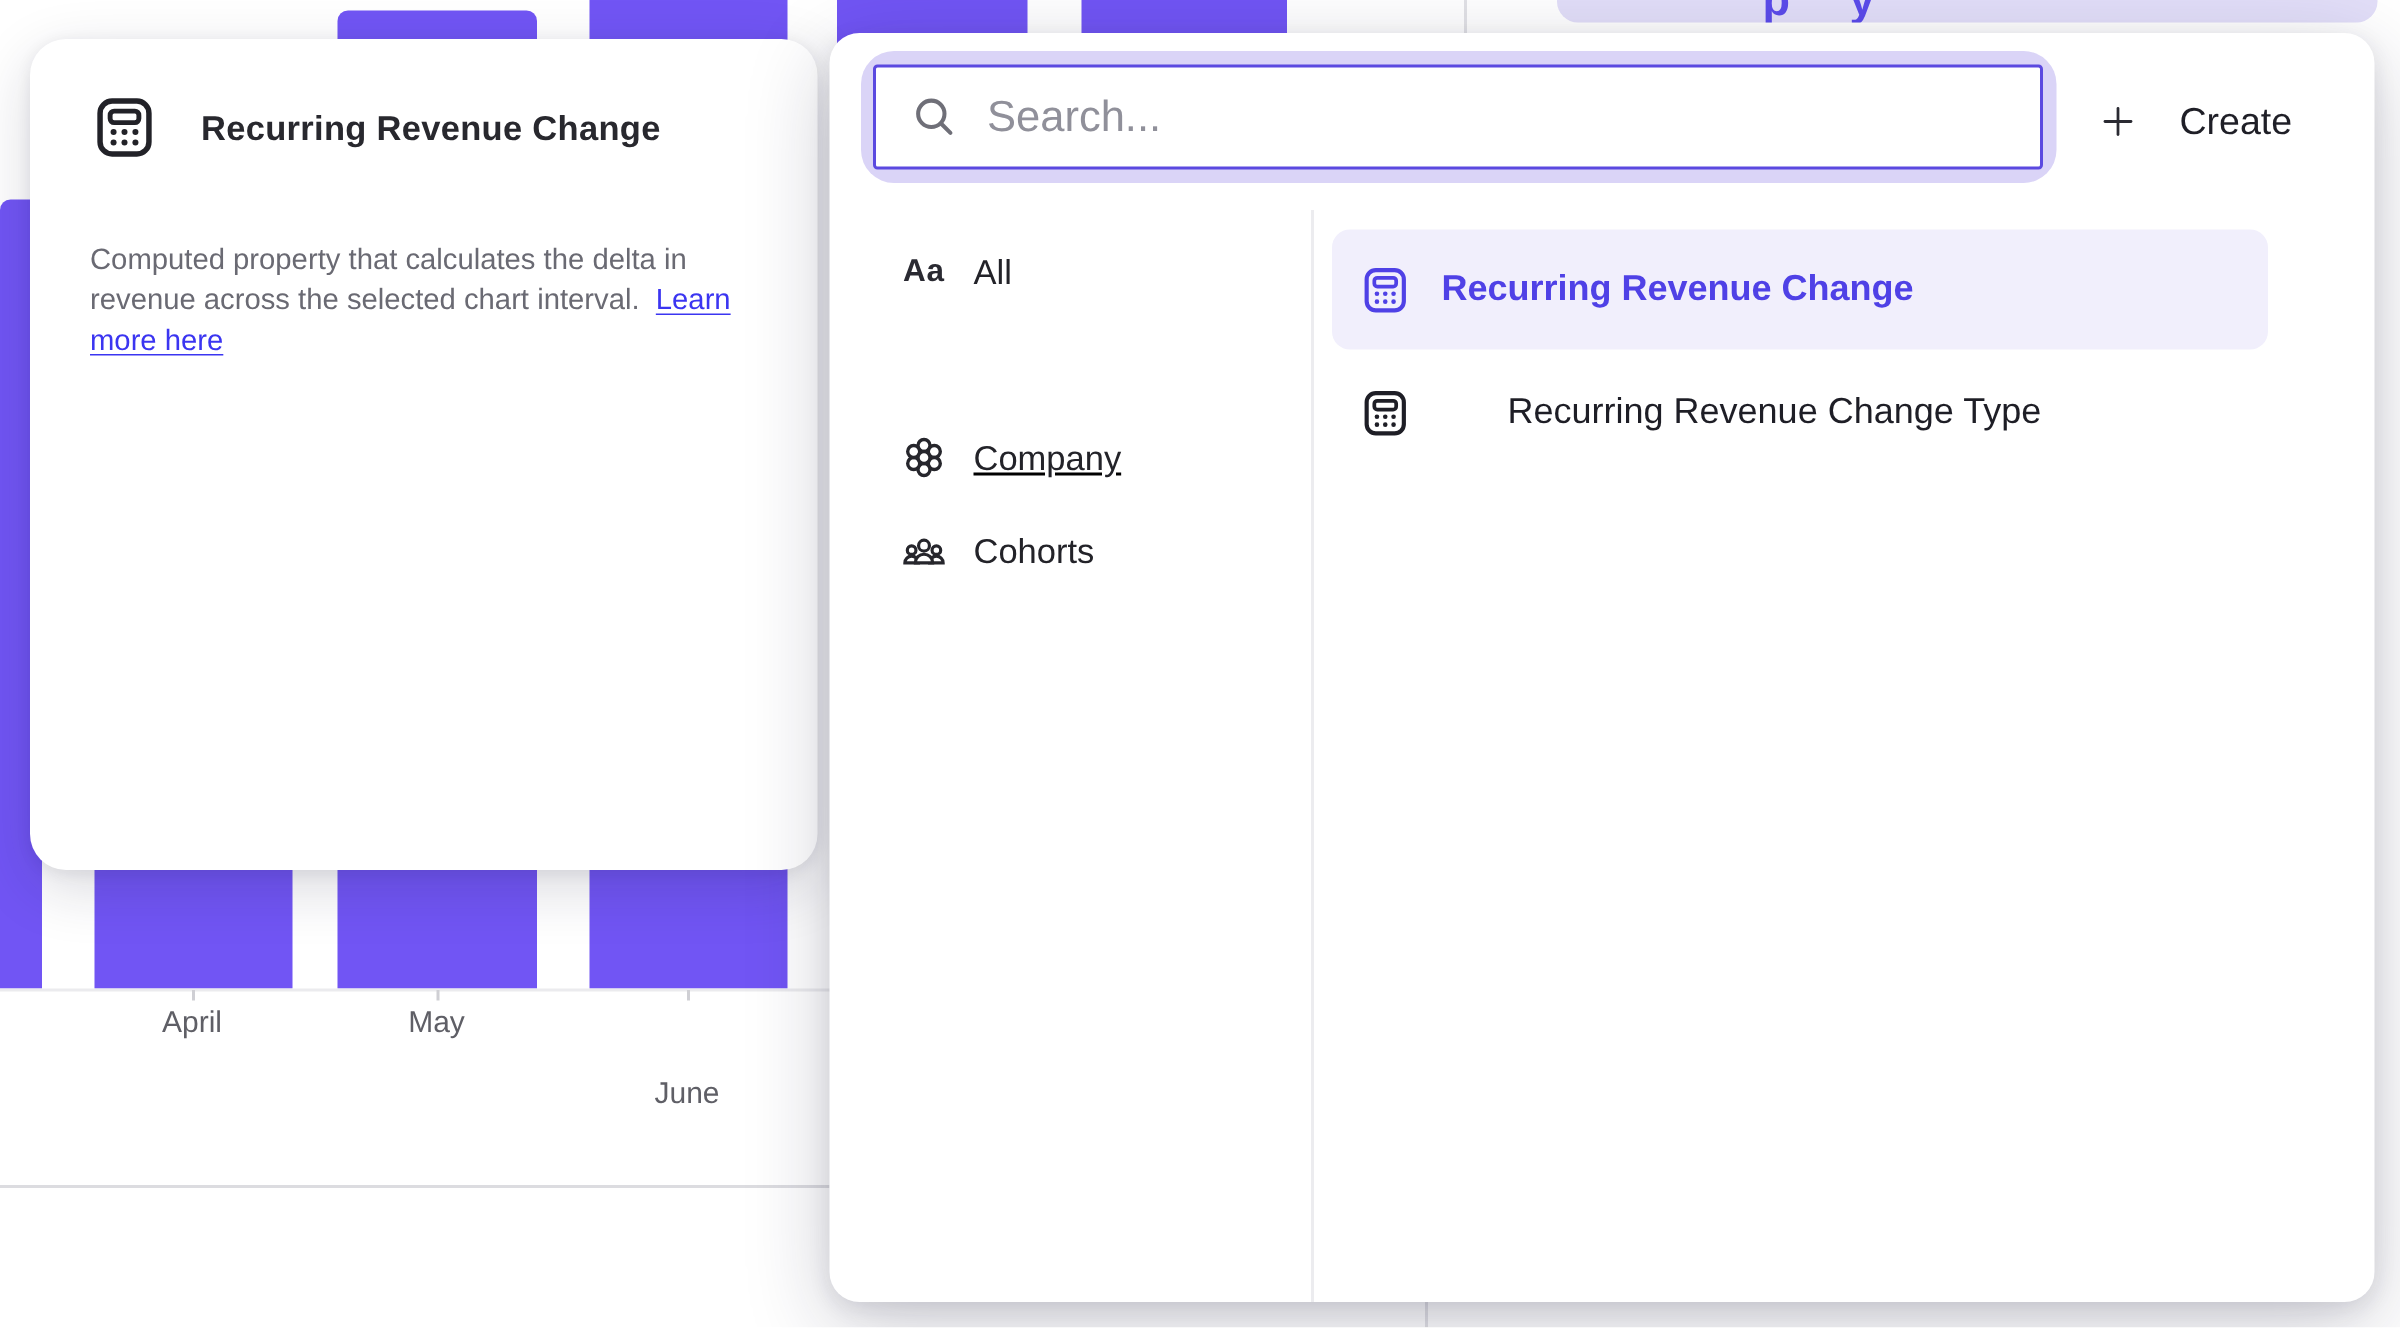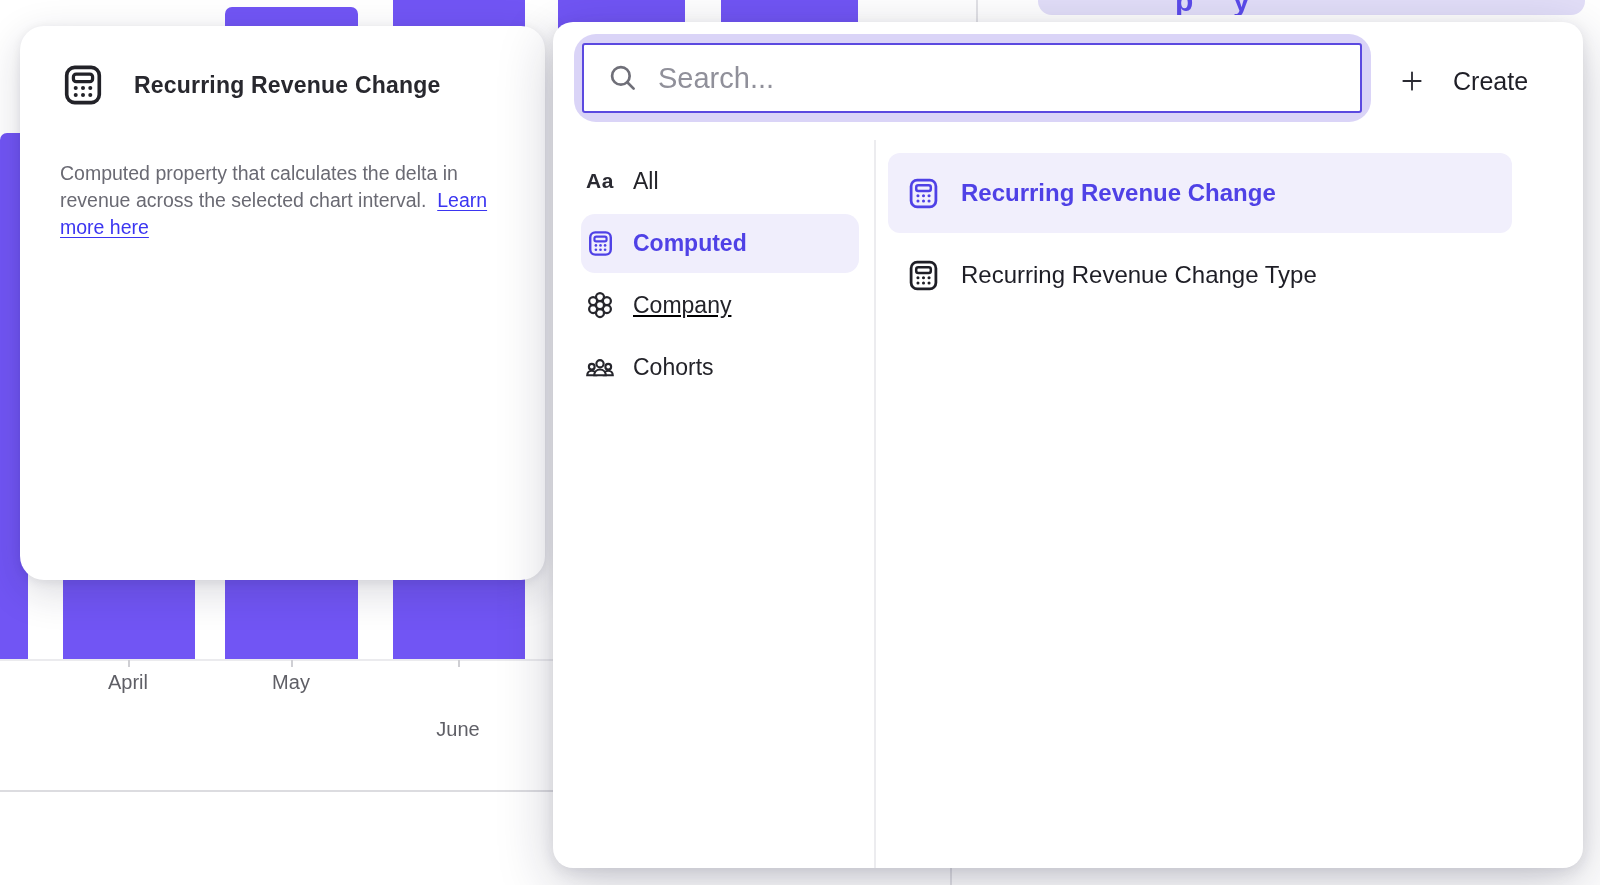--- a/index.html
+++ b/index.html
@@ -48,38 +48,38 @@
     border:2.5px solid #5B49E0;background:#fff;display:flex;align-items:center;}
   .search-icon-wrap{margin-left:22px;display:flex;align-items:center;}
   .search-input{border:none;outline:none;flex:1;margin-left:16px;margin-right:16px;font-size:29px;color:#3a3a42;background:transparent;}
   .search-input::placeholder{color:#90909a;}
   .create-btn{position:absolute;left:838px;top:34px;width:170px;height:50px;display:flex;align-items:center;
     gap:28px;background:transparent;border:none;cursor:pointer;padding:0 8px;}
   .create-label{font-size:25px;color:#1f1f27;}
 
   .filter-row{position:absolute;left:28px;width:278px;height:54px;border-radius:14px;display:flex;
     align-items:center;cursor:pointer;}
-  .filter-row .f-icon{width:30px;margin-left:4px;display:flex;justify-content:center;align-items:center;}
+  .filter-row .f-icon{width:30px;margin-left:20px;display:flex;justify-content:center;align-items:center;}
   .filter-row .f-label{margin-left:18px;font-size:23px;color:#232329;}
   .filter-all{top:132px;}
   .filter-computed{top:192px;height:59px;background:#F0EEFC;}
   .filter-computed .f-label{color:#4F41E6;font-weight:600;}
   .filter-company{top:256px;text-decoration:underline;}
   .filter-cohorts{top:318px;}
   .aa-glyph{font-size:21px;font-weight:700;color:#2a2a32;letter-spacing:.5px;}
 
   .modal-divider{position:absolute;left:321px;top:118px;width:1.5px;height:728px;background:#ECECEF;}
 
   .result-row{position:absolute;left:335px;width:624px;height:80px;border-radius:12px;display:flex;
     align-items:center;cursor:pointer;}
   .result-row .r-icon{margin-left:18px;display:flex;align-items:center;}
   .result-row .r-label{margin-left:20px;font-size:24px;color:#1E1E26;}
   .result-0{top:131px;background:#F1EFFC;}
   .result-0 .r-label{color:#4F41E6;font-weight:600;}
-  .result-1{top:213px;}
+  .result-1{top:213px;gap:44px;}
   .result-2{top:295px;}
 
   svg{display:block;}
 </style>
 </head>
 <body>
 
 <div id="canvas">
 
   <div class="bar bar-m0"></div>
@@ -154,37 +154,20 @@
       </span>
       <span class="create-label">Create</span>
     </button>
 
     <div class="filter-row filter-all">
       <span class="f-icon">
           <span class="aa-glyph">Aa</span>
         </span>
       <span class="f-label">All</span>
     </div>
-    <div class="filter-row filter-computed">
-      <span class="f-icon">
-        <svg width="29" height="29" viewBox="0 0 24 24" fill="none" stroke="#4F41E6" stroke-width="2">
-          <rect x="3.5" y="2.8" width="17" height="18.4" rx="4.2"></rect>
-          <rect x="7" y="6.3" width="10" height="4" rx="1.4" stroke-width="1.8"></rect>
-          <g fill="#4F41E6" stroke="none">
-            <circle cx="8.2" cy="13.6" r="1.1"></circle>
-              <circle cx="12" cy="13.6" r="1.1"></circle>
-              <circle cx="15.8" cy="13.6" r="1.1"></circle>
-            <circle cx="8.2" cy="17.2" r="1.1"></circle>
-              <circle cx="12" cy="17.2" r="1.1"></circle>
-              <circle cx="15.8" cy="17.2" r="1.1"></circle>
-          </g>
-        </svg>
-      </span>
-      <span class="f-label">Computed</span>
-    </div>
     <div class="filter-row filter-company">
       <span class="f-icon">
         <svg width="30" height="30" viewBox="0 0 24 24">
           <g fill="#ffffff" stroke="#26262c" stroke-width="1.8">
             <circle cx="12" cy="5.6" r="3.2"></circle>
               <circle cx="17.5" cy="8.8" r="3.2"></circle>
               <circle cx="17.5" cy="15.2" r="3.2"></circle>
             <circle cx="12" cy="18.4" r="3.2"></circle>
               <circle cx="6.5" cy="15.2" r="3.2"></circle>
               <circle cx="6.5" cy="8.8" r="3.2"></circle>

